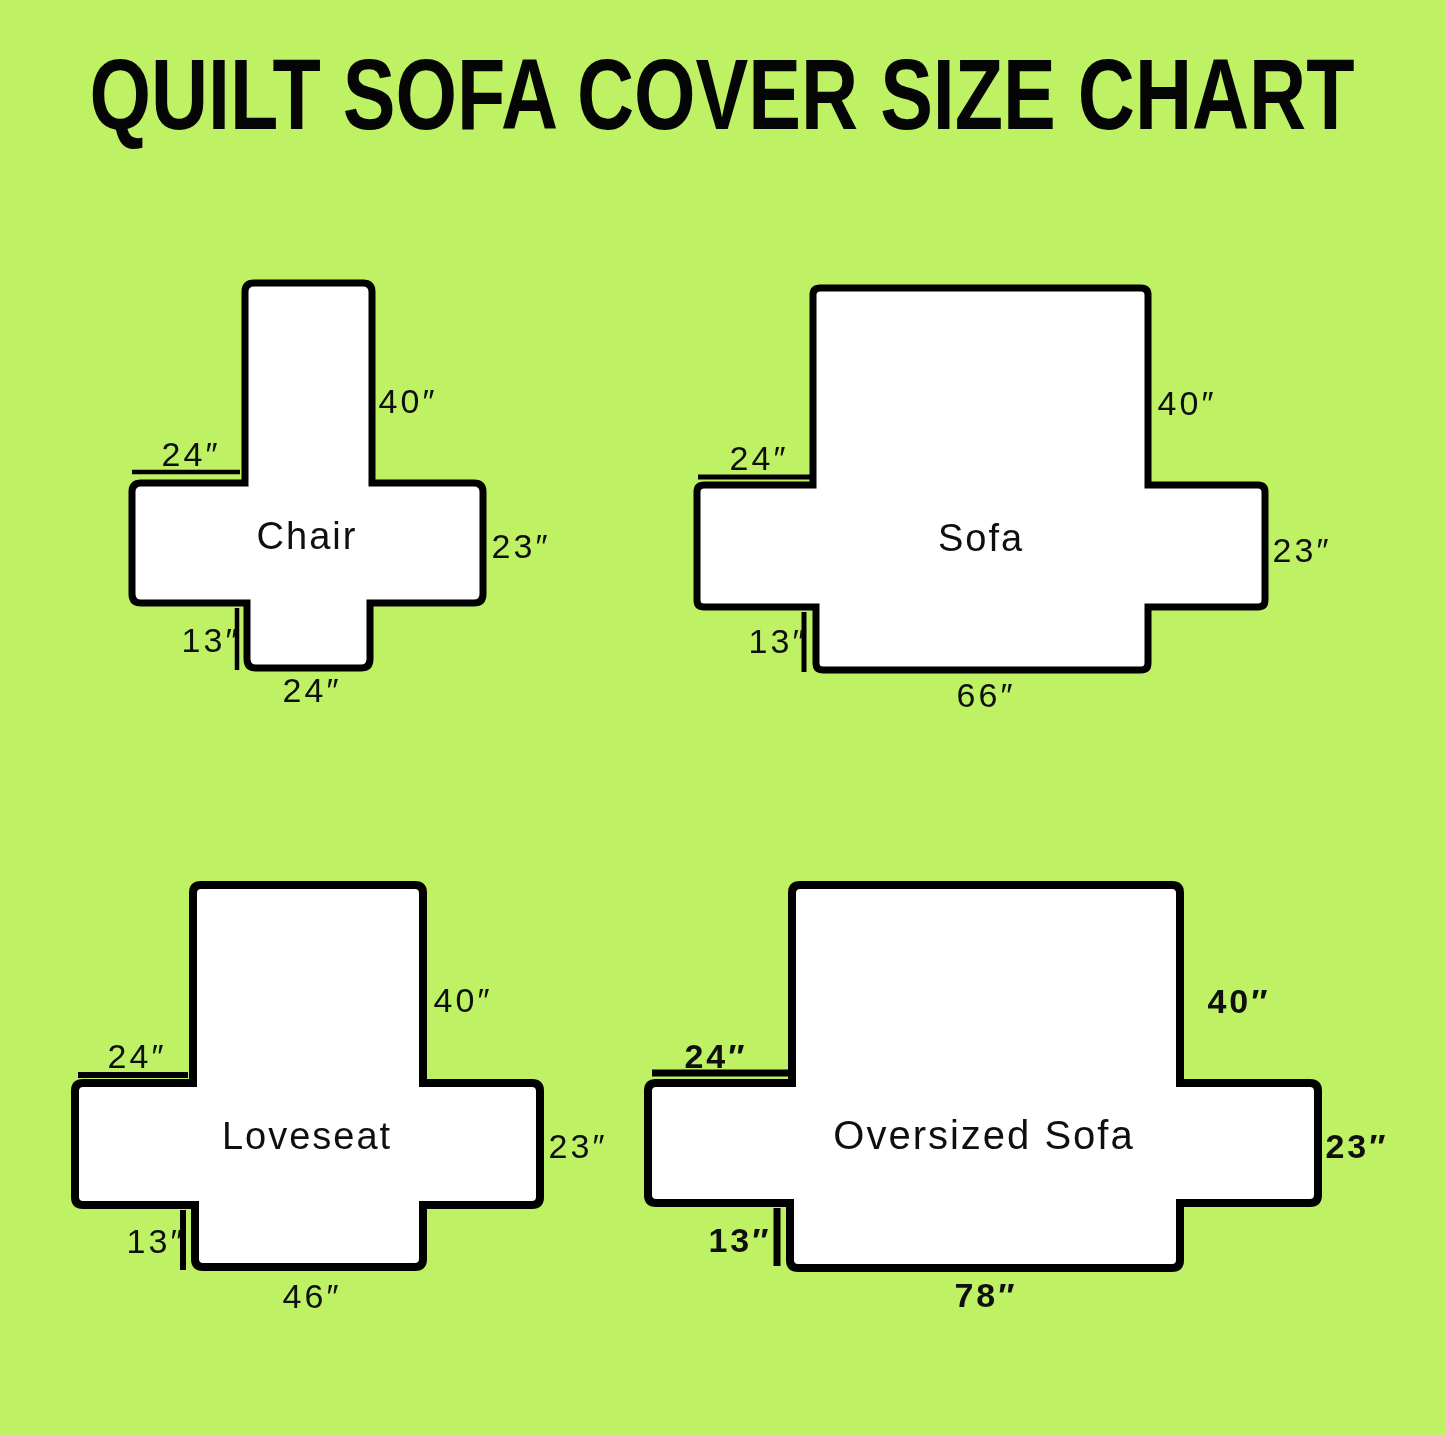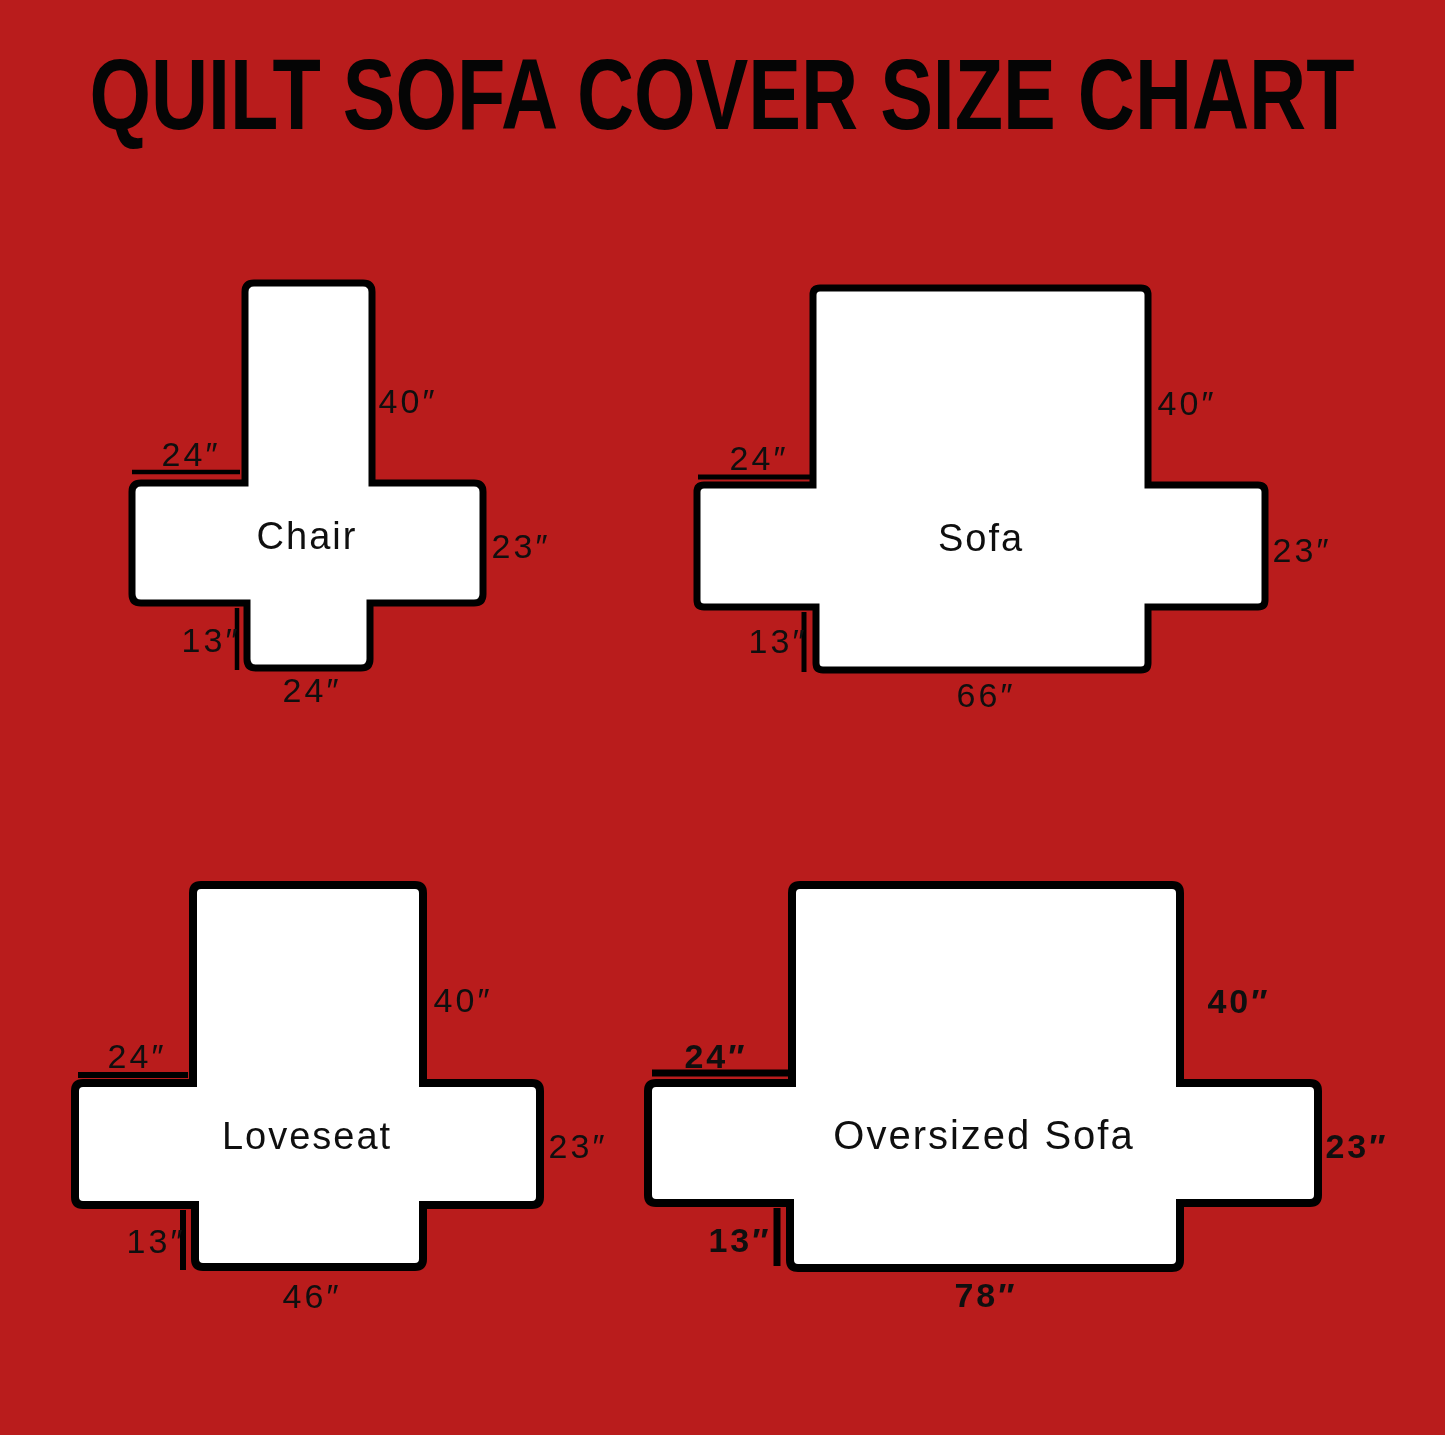--- a/index.html
+++ b/index.html
@@ -5,21 +5,21 @@
   html,body{
     margin:0;
     padding:0;
     background:#ffffff;
     font-family:"Liberation Sans","DejaVu Sans",sans-serif;
   }
   .page{
     position:relative;
     width:1445px;
     height:1435px;
-    background:#b91c1c;
+    background:#bef264;
     overflow:hidden;
   }
   svg{display:block}
   .outline{
     fill:#ffffff;
     stroke:#000000;
     stroke-linejoin:miter;
   }
   .sw7{stroke-width:7px}
   .sw8{stroke-width:8px}

